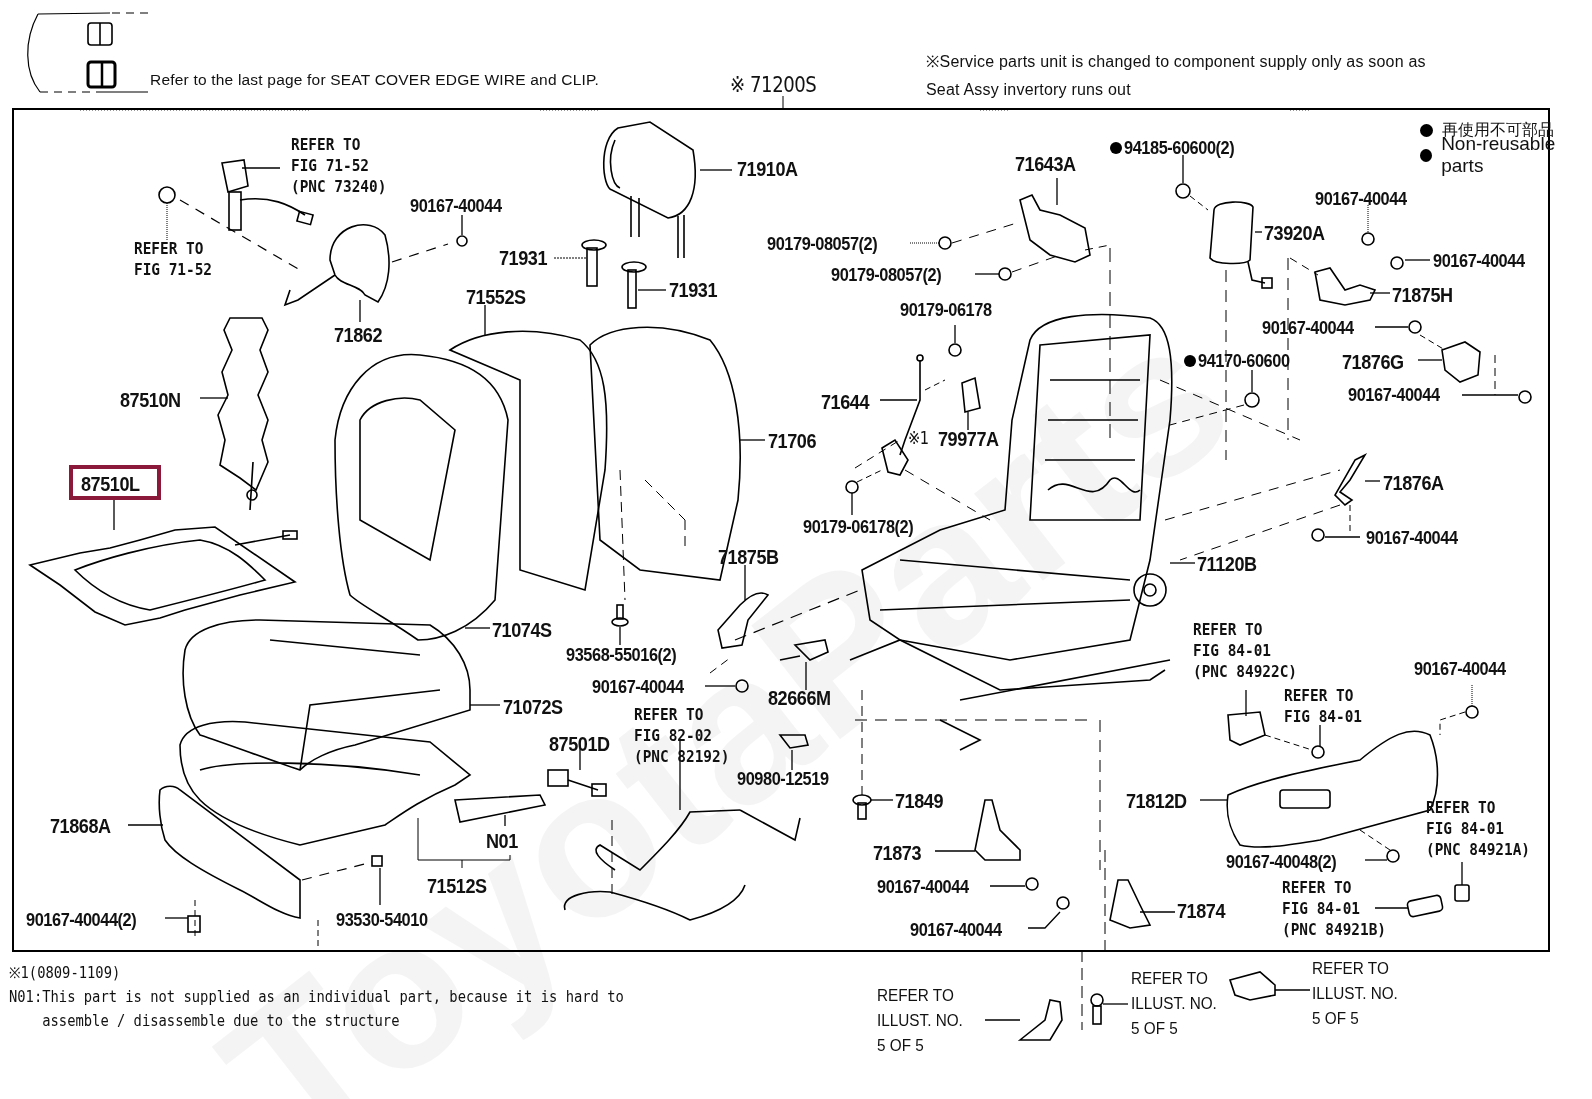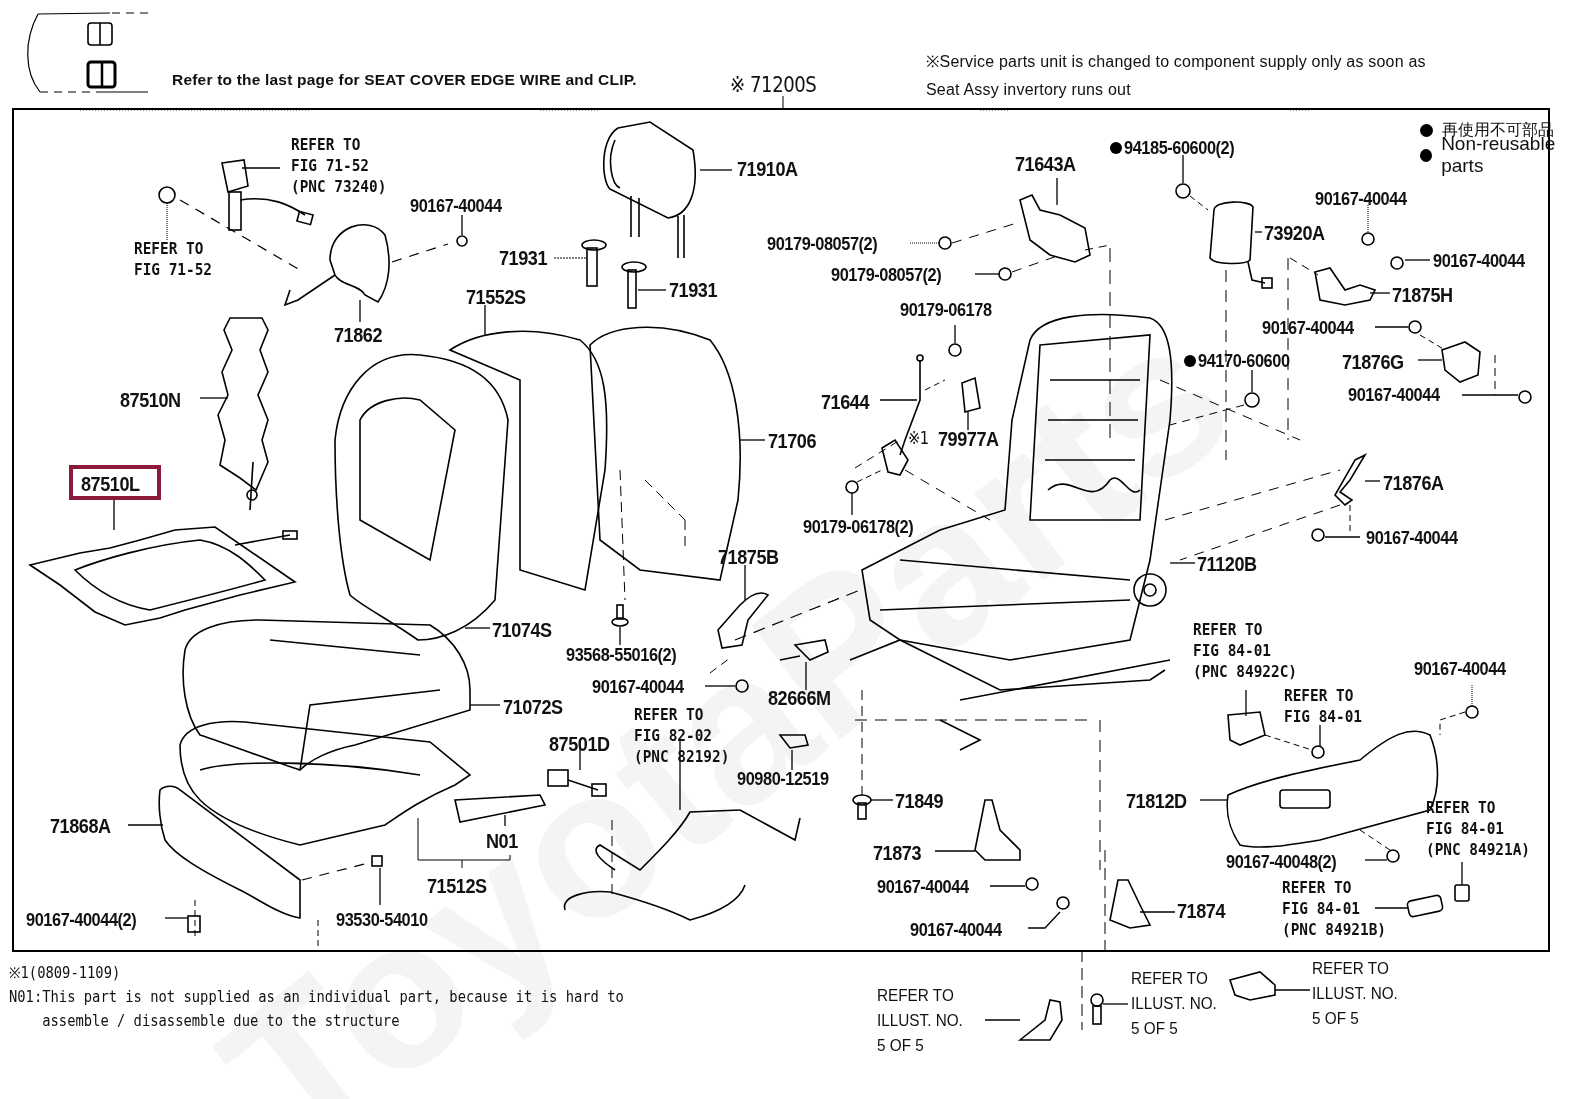--- a/index.html
+++ b/index.html
@@ -320,21 +320,21 @@
       <path d="M1230,980 L1260,972 L1275,985 L1275,995 L1250,1000 L1235,995 Z"></path>
       <line x1="1275" y1="990" x2="1310" y2="990" stroke-width="1.3"></line>
     </g>
 
     <path d="M80,110 L310,110 M540,110 L600,110 M980,110 L1010,110 M1290,110 L1310,110" stroke-width="0.8" stroke-dasharray="1 2"></path>
   </g>
 </svg>
 
 <div id="frame"></div>
 
-<div class="note" style="left:172px;top:70px;font-weight:bold;">Refer to the last page for SEAT COVER EDGE WIRE and CLIP.</div>
+<div class="note" style="left:150px;top:70px;">Refer to the last page for SEAT COVER EDGE WIRE and CLIP.</div>
 <div class="lbl big" style="left:730px;top:75px;font-weight:normal;font-family:'DejaVu Sans',sans-serif;">※ 71200S</div>
 <div class="note" style="left:926px;top:52px;font-size:16px;">※Service parts unit is changed to component supply only as soon as</div>
 <div class="note" style="left:926px;top:80px;font-size:16px;">Seat Assy invertory runs out</div>
 
 <div class="abs" style="left:1420px;top:118px;">
   <div style="display:flex;align-items:center;height:24px;">
     <span style="display:inline-block;width:13px;height:13px;border-radius:50%;background:#000;margin-right:9px;"></span>
     <span style="font-family:'DejaVu Sans',sans-serif;font-size:16px;">再使用不可部品</span>
   </div>
   <div style="display:flex;align-items:center;height:26px;">

